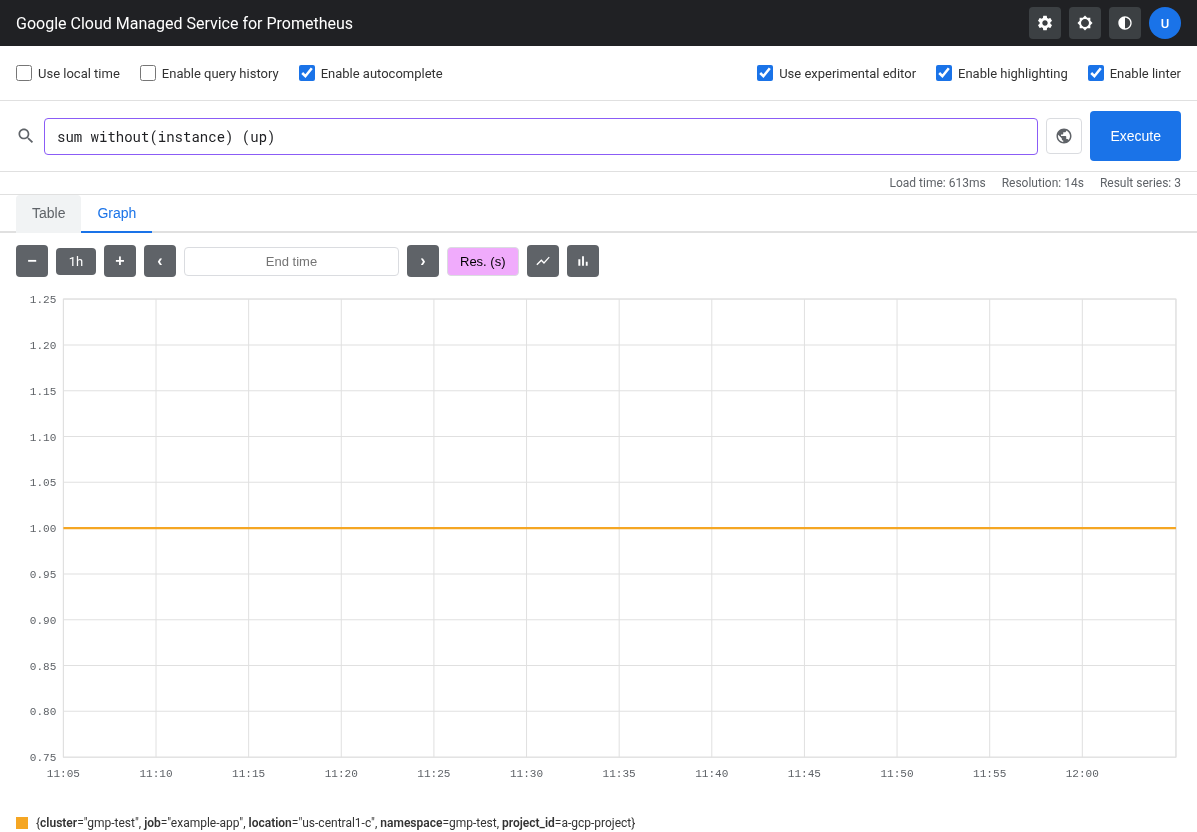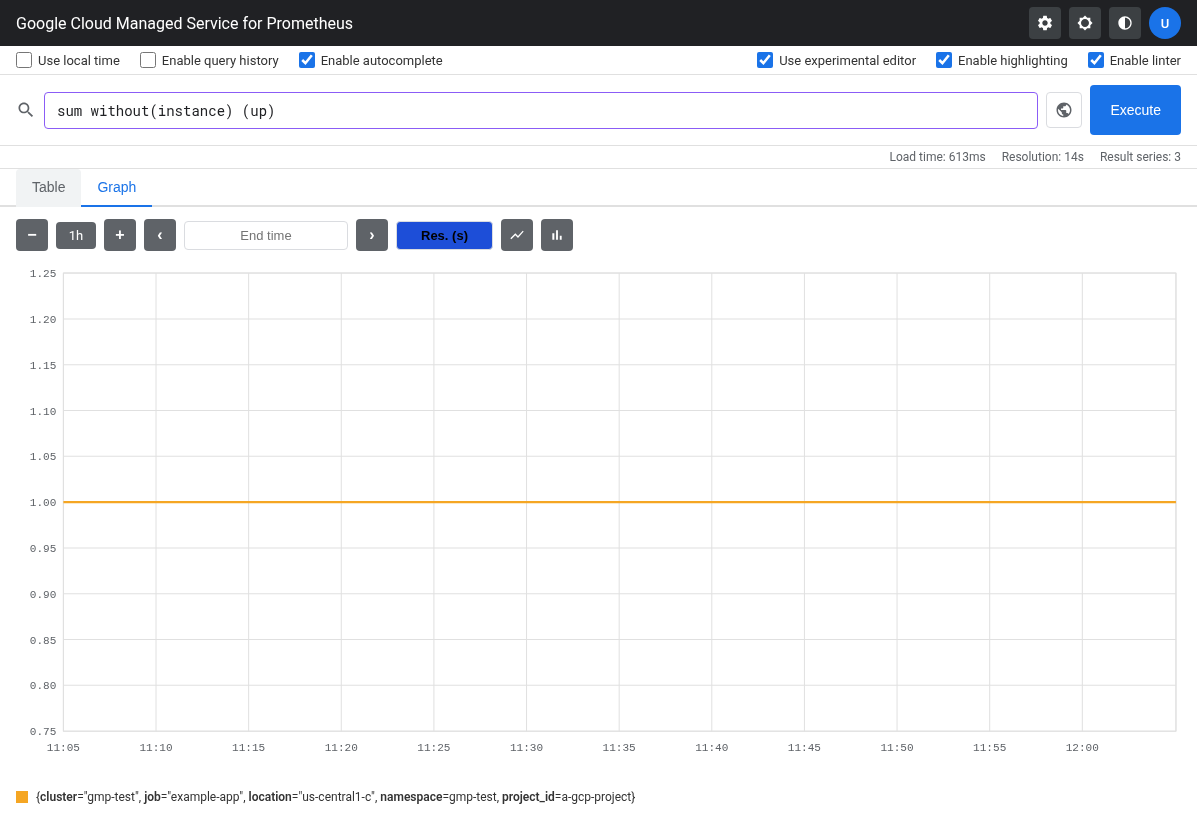--- a/index.html
+++ b/index.html
@@ -32,21 +32,21 @@
       color: #fff;
       width: 32px; height: 32px;
       border-radius: 50%;
       display: flex; align-items: center; justify-content: center;
       font-size: 13px; font-weight: 500;
     }
 
     
     .toolbar {
       background: #fff;
-      padding: 6px 16px;
+      padding: 19px 16px;
       display: flex;
       align-items: center;
       gap: 20px;
       border-bottom: 1px solid #e0e0e0;
       flex-wrap: wrap;
     }
     .checkbox-label {
       display: flex; align-items: center; gap: 6px;
       font-size: 13px; color: #333; cursor: pointer;
       user-select: none;
@@ -163,32 +163,31 @@
       padding: 6px 10px;
       font-size: 13px;
       width: 40px;
       text-align: center;
     }
     .end-time-input {
       border: 1px solid #dadce0;
       border-radius: 4px;
       padding: 6px 12px;
       font-size: 13px;
-      width: 164px;
+      width: 215px;
       color: #777;
       text-align: center;
     }
     .res-btn {
       border: 1px solid #dadce0;
       border-radius: 4px;
-      padding: 6px 24px;
+      padding: 6px 12px;
       font-size: 13px;
-      background: #1d4ed8;
-      cursor: pointer;
-      font-weight: bold;
+      background: #f0abfc;
+      cursor: pointer;
     }
     .chart-type-btn {
       background: #5f6368;
       color: #fff;
       border: none;
       border-radius: 4px;
       width: 32px; height: 32px;
       cursor: pointer;
       display: flex; align-items: center; justify-content: center;
       font-size: 13px;

